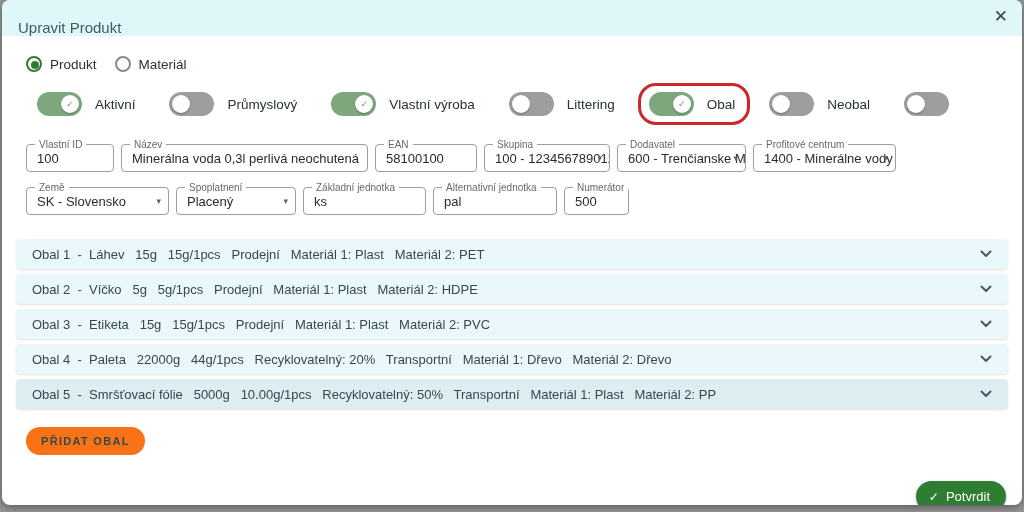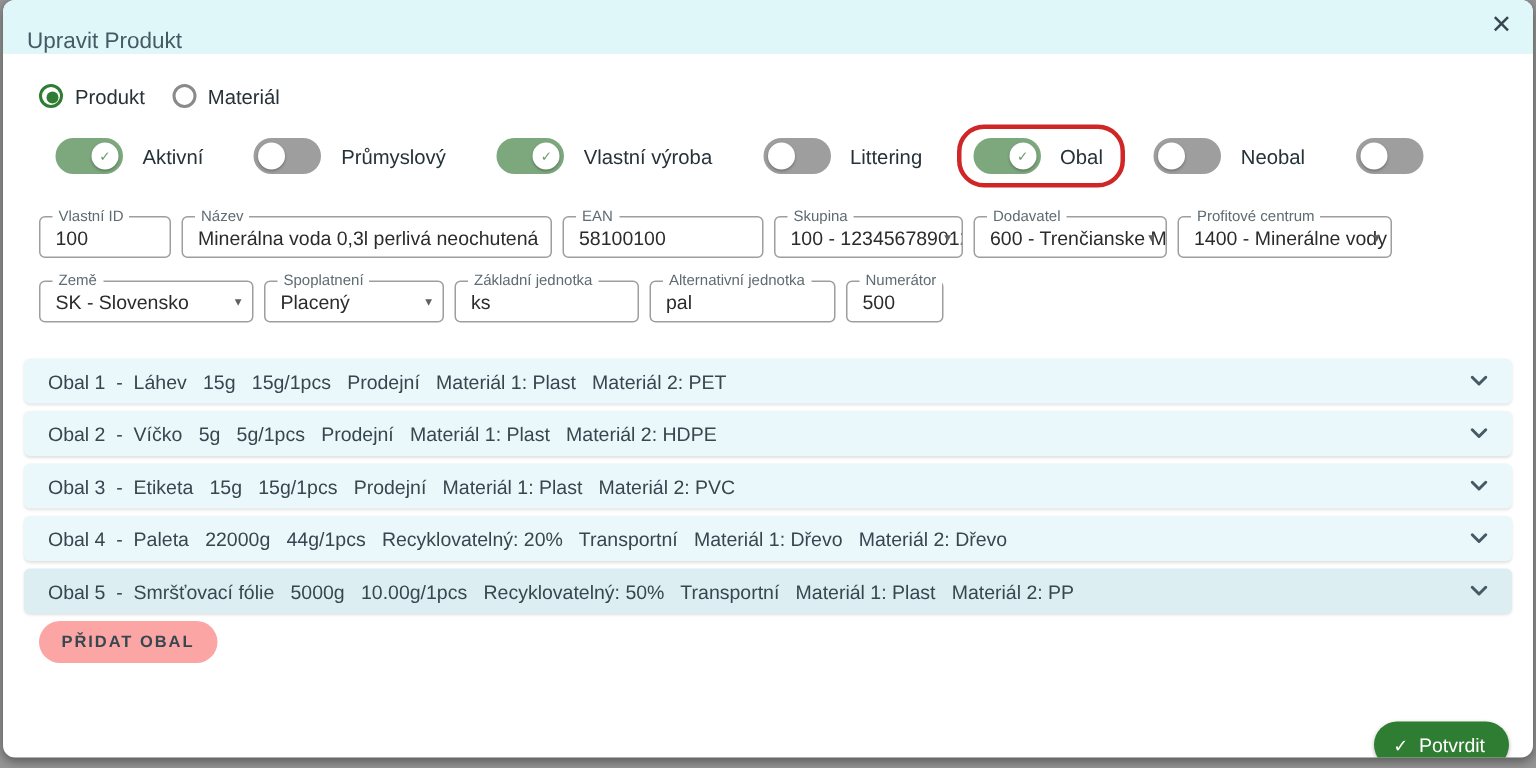--- a/index.html
+++ b/index.html
@@ -58,21 +58,21 @@
   
   .acc-list { margin-top:24px; margin-left:-10px; margin-right:-10px; }
   .acc-row { height:30px; background:#eaf8fb; border-radius:4px; margin-bottom:5px;
              display:flex; align-items:center; padding:0 16px; cursor:pointer;
              box-shadow:0 1px 2px rgba(0,0,0,.12); }
   .acc-row.active { background:#dceef2; }
   .acc-label { font-size:13px; color:#37474f; white-space:pre; overflow:hidden; flex:1; }
   .chev { flex:0 0 auto; margin-left:8px; display:flex; }
 
   
-  .add-chip { display:inline-block; background:#fca5a5; color:#37474f;
+  .add-chip { margin-top:13px; display:inline-block; background:#f97316; color:#37474f;
               font-size:11px; font-weight:700; letter-spacing:1.3px; padding:8px 15px;
               border-radius:15px; cursor:pointer; }
 
   
   .confirm-btn { position:absolute; right:16px; bottom:13px; background:#2e7d32; color:#fff;
                  border-radius:16px; padding:8px 16px 8px 13px; font-size:13px; font-weight:500;
                  display:flex; align-items:center; gap:7px; cursor:pointer;
                  box-shadow:0 1px 3px rgba(0,0,0,.3); }
   .confirm-check { font-size:12px; }
 </style>
@@ -156,21 +156,21 @@
 
     <div class="field-row">
       <div class="field text" style="width:88px">
         <span class="flabel">Vlastní ID</span>
         <span class="fvalue">100</span>
       </div>
       <div class="field text" style="width:247px">
         <span class="flabel">Název</span>
         <span class="fvalue">Minerálna voda 0,3l perlivá neochutená</span>
       </div>
-      <div class="field text" style="width:134px">
+      <div class="field text" style="width:102px">
         <span class="flabel">EAN</span>
         <span class="fvalue">58100100</span>
       </div>
       <div class="field select" style="width:126px">
         <span class="flabel">Skupina</span>
         <span class="fvalue">100 - 123456789012…</span>
         <span class="arrow">▾</span>
       </div>
       <div class="field select" style="width:129px">
         <span class="flabel">Dodavatel</span>

